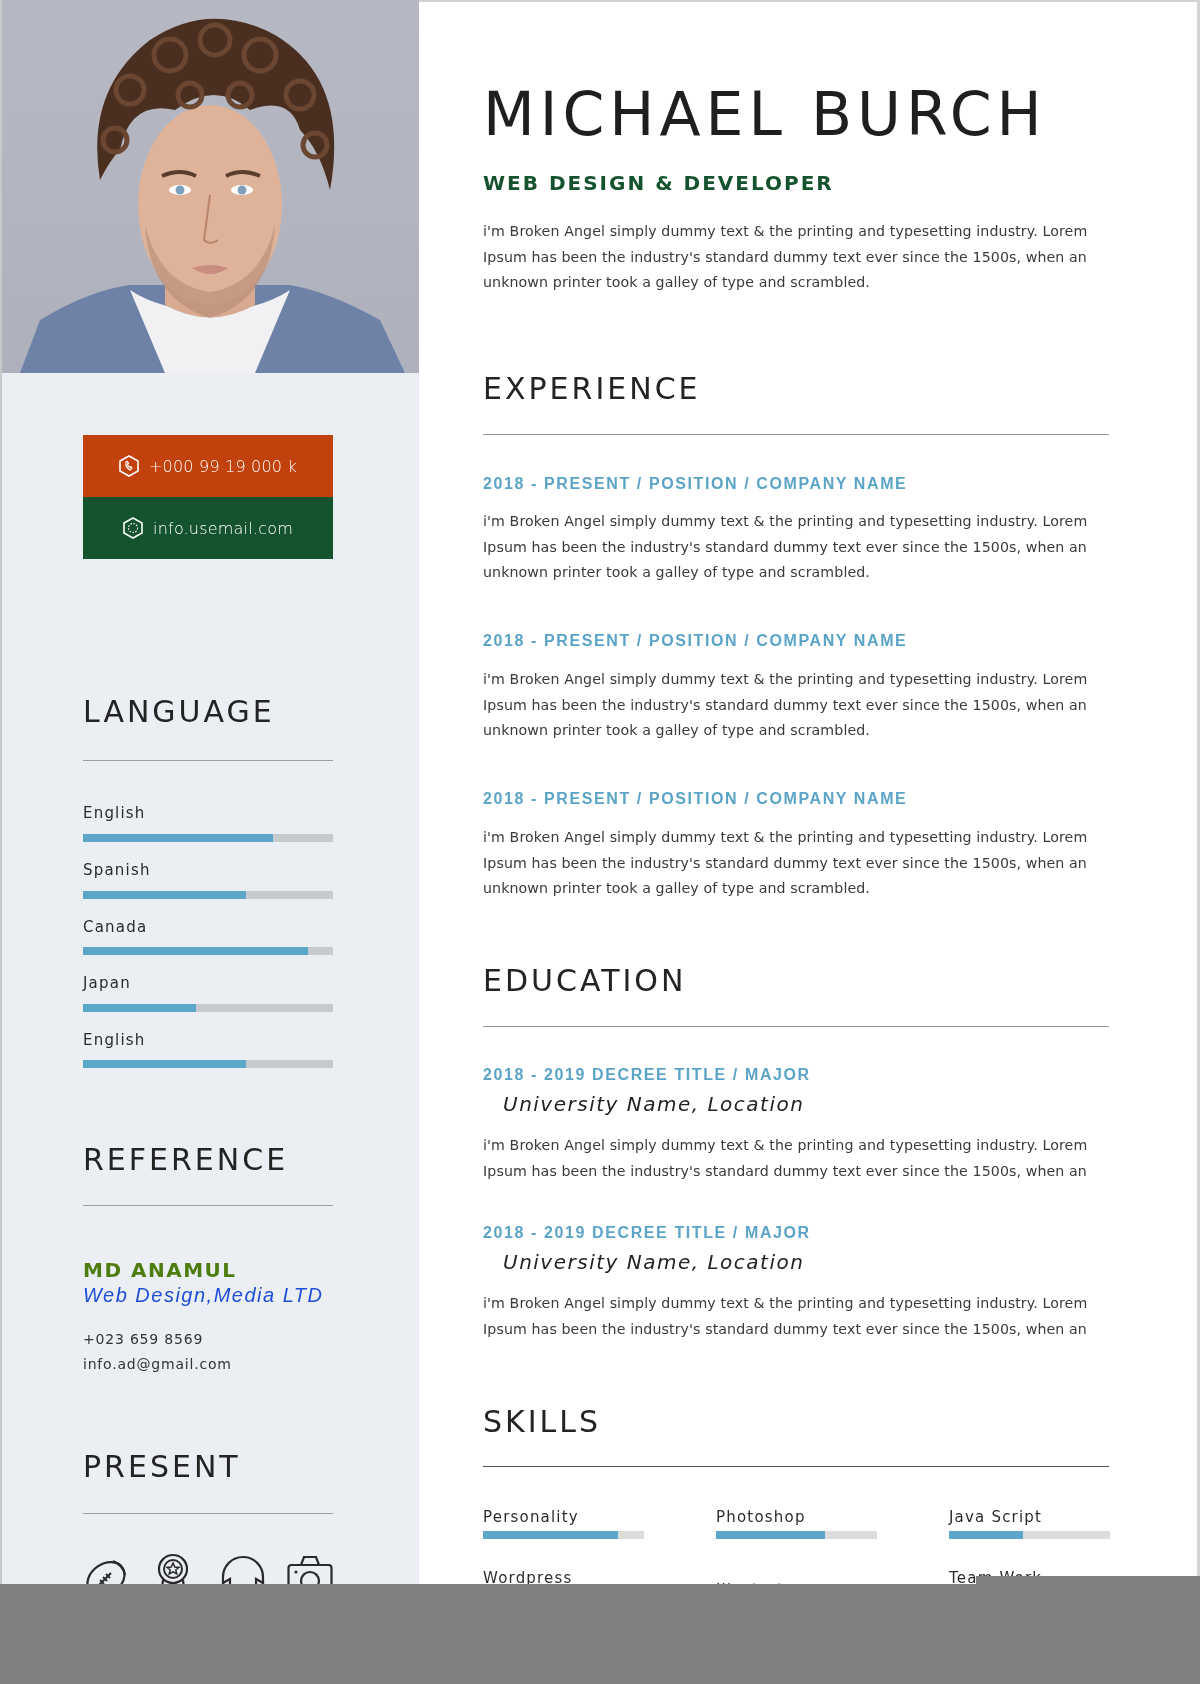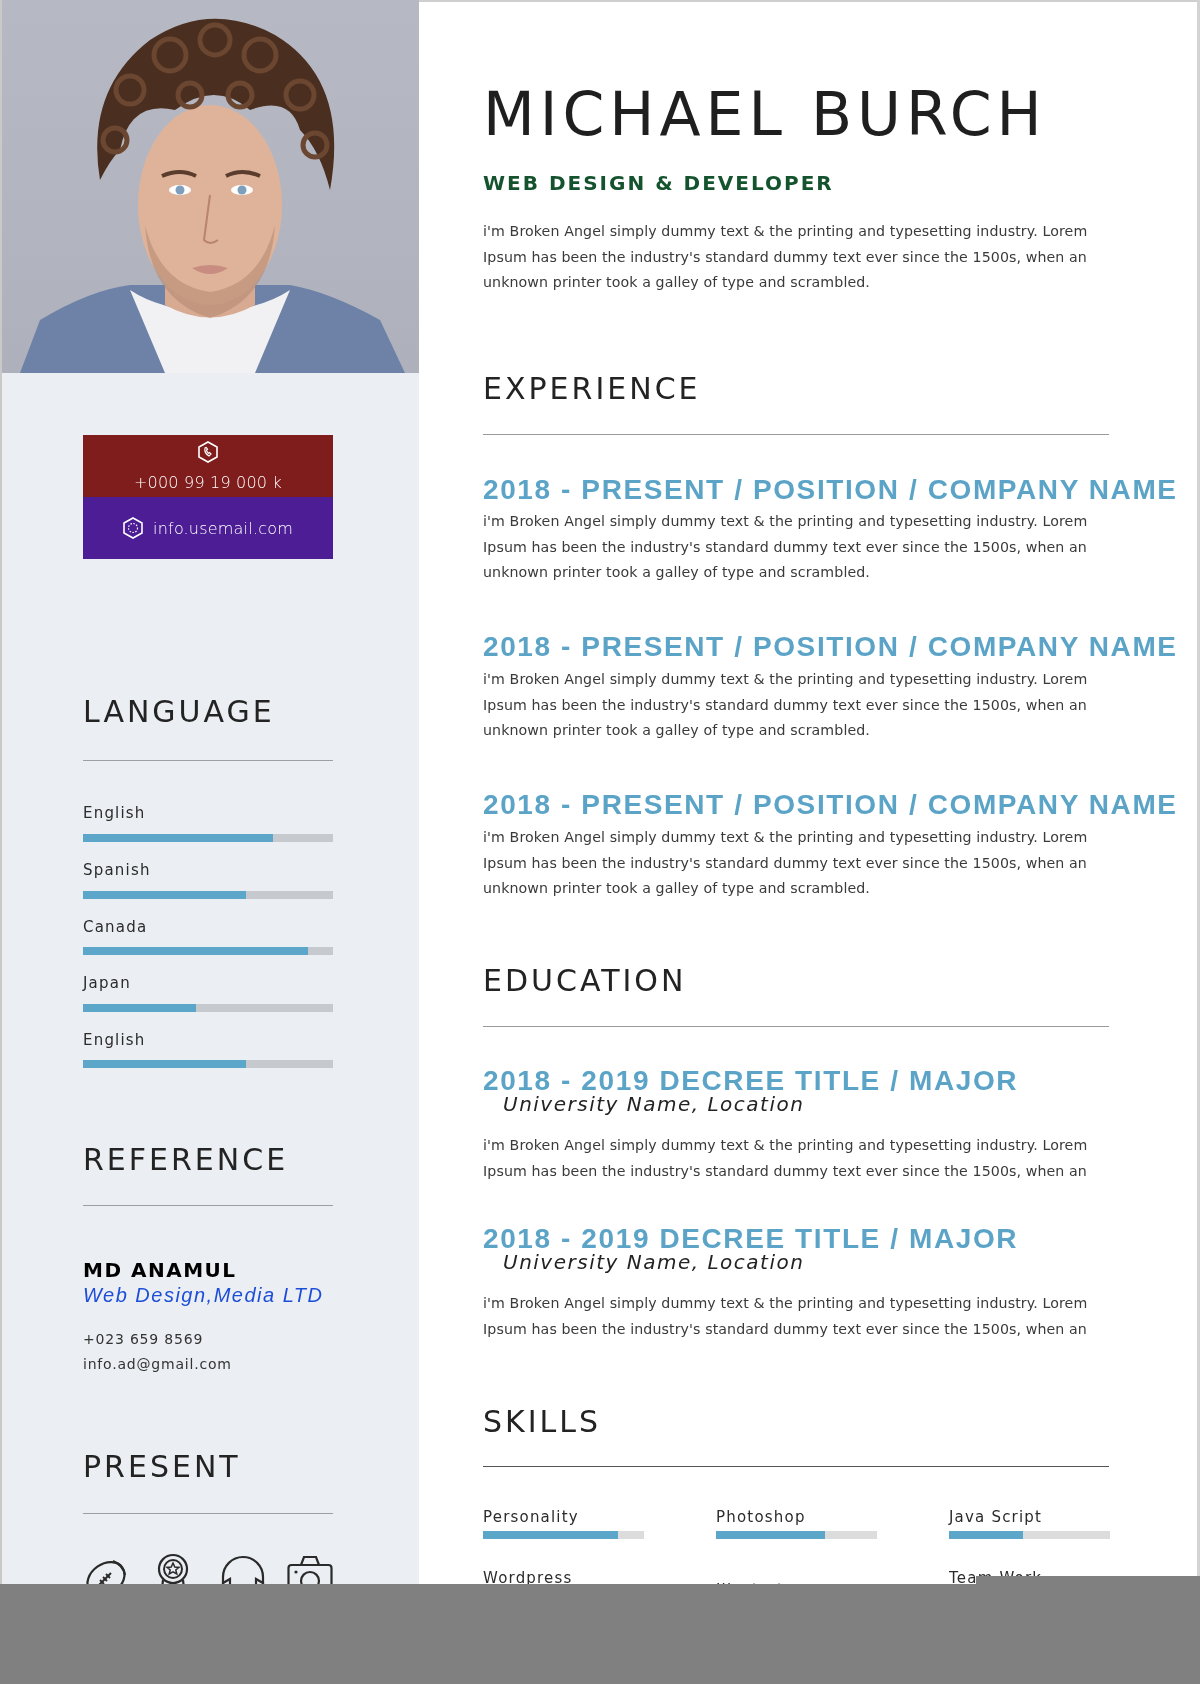--- a/index.html
+++ b/index.html
@@ -20,38 +20,38 @@
   }
   .photo svg { position: absolute; left: 0; top: 0; }
 
   .contact { position: absolute; left: 83px; top: 435px; width: 250px; }
   .contact-row {
     height: 62px; display: flex; align-items: center; justify-content: center; gap: 10px;
     color: #ffffff; font-size: 16px; letter-spacing: 0.2px;
     font-family: "DejaVu Sans", sans-serif; font-weight: 300;
   }
   .contact-row .ico { width: 20px; height: 22px; display: inline-block; }
-  .contact-row.c0 { background: #7f1d1d; flex-direction: column; }
-  .contact-row.c1 { background: #4c1d95; }
+  .contact-row.c0 { background: #c2410c; }
+  .contact-row.c1 { background: #14532d; }
   .contact-row.c2 { background: #8d8f92; }
 
   .side-h {
     position: absolute; left: 83px; font-size: 30px; letter-spacing: 3px; color: #232323;
     font-family: "DejaVu Sans", sans-serif; font-weight: 400; line-height: 1;
   }
   .side-rule { position: absolute; left: 83px; width: 250px; height: 1px; background: #9aa0a6; }
 
   .lang-label {
     position: absolute; left: 83px; font-size: 15px; letter-spacing: 1.2px; color: #2b2b2b;
     font-family: "DejaVu Sans", sans-serif; line-height: 1;
   }
   .bar-track { position: absolute; height: 8px; background: #c6c9cd; }
   .bar-fill { position: absolute; left: 0; top: 0; height: 8px; background: #5ca6c9; }
 
-  .ref-name { position: absolute; left: 83px; top: 1258px; font-size: 20px; font-weight: bold; letter-spacing: 1.5px; color: #000000; font-family: "DejaVu Sans", sans-serif; }
+  .ref-name { position: absolute; left: 83px; top: 1258px; font-size: 20px; font-weight: bold; letter-spacing: 1.5px; color: #4d7c0f; font-family: "DejaVu Sans", sans-serif; }
   .ref-company { position: absolute; left: 83px; top: 1284px; font-size: 20px; font-style: italic; letter-spacing: 1.5px; color: #1d4ed8; font-family: Liberation Sans, sans-serif; }
   .ref-line { position: absolute; left: 83px; font-size: 14px; letter-spacing: 0.8px; color: #333; font-family: "DejaVu Sans", sans-serif; }
 
   .hobby-icon { position: absolute; top: 1553px; width: 46px; height: 46px; }
 
   .main { position: absolute; left: 419px; top: 0; width: 781px; height: 1684px; }
   .name {
     position: absolute; left: 483px; top: 84px; font-size: 60px; letter-spacing: 5px; line-height: 1;
     color: #1f1f1f; font-family: "DejaVu Sans", sans-serif; font-weight: 400; white-space: nowrap;
   }
@@ -62,21 +62,21 @@
   .para {
     position: absolute; left: 483px; width: 630px; font-size: 14.2px; line-height: 25.7px; color: #3a3a3a;
     font-family: "DejaVu Sans", sans-serif; letter-spacing: 0.1px; margin: 0;
   }
   .main-h {
     position: absolute; left: 483px; font-size: 30px; letter-spacing: 3px; line-height: 1;
     color: #232323; font-family: "DejaVu Sans", sans-serif;
   }
   .main-rule { position: absolute; left: 483px; width: 626px; height: 1px; background: #9a9a9a; }
   .item-title {
-    position: absolute; left: 483px; font-size: 28px; font-weight: bold; letter-spacing: 1.6px; line-height: 1;
+    position: absolute; left: 483px; font-size: 16px; font-weight: bold; letter-spacing: 1.6px; line-height: 1;
     color: #5ba4c7; font-family: "Liberation Sans", sans-serif; white-space: nowrap;
   }
   .item-sub {
     position: absolute; left: 483px; font-size: 20px; font-style: italic; letter-spacing: 1.5px; line-height: 1;
     color: #232323; font-family: "DejaVu Sans", sans-serif; white-space: nowrap; margin-left: 20px;
   }
   .skill-label {
     position: absolute; font-size: 15px; letter-spacing: 1.2px; color: #2b2b2b; line-height: 1;
     font-family: "DejaVu Sans", sans-serif; white-space: nowrap;
   }

